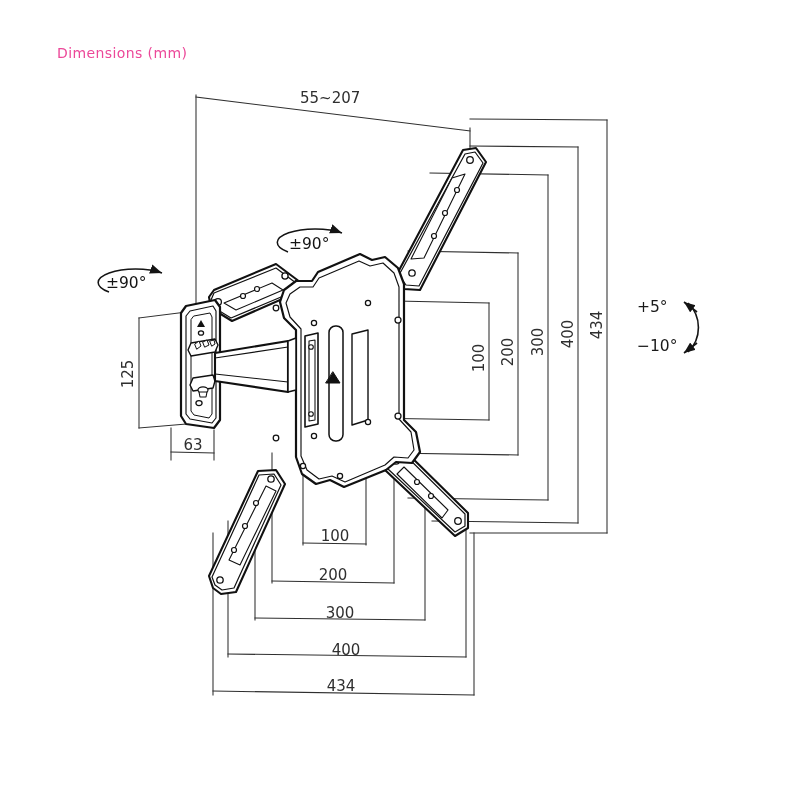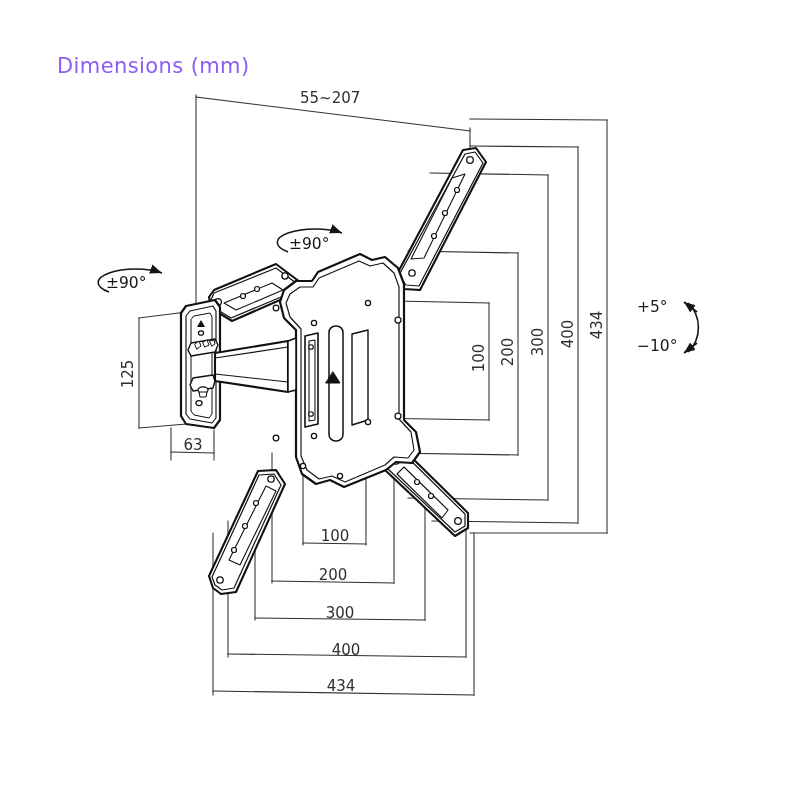--- a/index.html
+++ b/index.html
@@ -4,22 +4,22 @@
 <title>Dimensions Diagram</title>
 <style>
   html,body{margin:0;padding:0;background:#ffffff;}
   body{
     width:800px;height:800px;overflow:hidden;position:relative;
     font-family:"DejaVu Sans","Liberation Sans",sans-serif;
     color:#2b2b2b;
   }
   #stage{position:absolute;inset:0;width:800px;height:800px;}
   .title{
-    position:absolute;left:57px;top:54px;
-    font-size:21px;letter-spacing:.4px;color:#8b5cf6;
+    position:absolute;left:57px;top:45px;
+    font-size:14px;letter-spacing:.4px;color:#ec4899;
     white-space:nowrap;
   }
   svg{position:absolute;left:0;top:0;width:800px;height:800px;display:block;}
   .dimtext{
     font-family:"DejaVu Sans","Liberation Sans",sans-serif;
     font-size:15px;fill:#2f2f2f;
   }
   .rottext{
     font-family:"DejaVu Sans","Liberation Sans",sans-serif;
     font-size:15.5px;fill:#141414;

